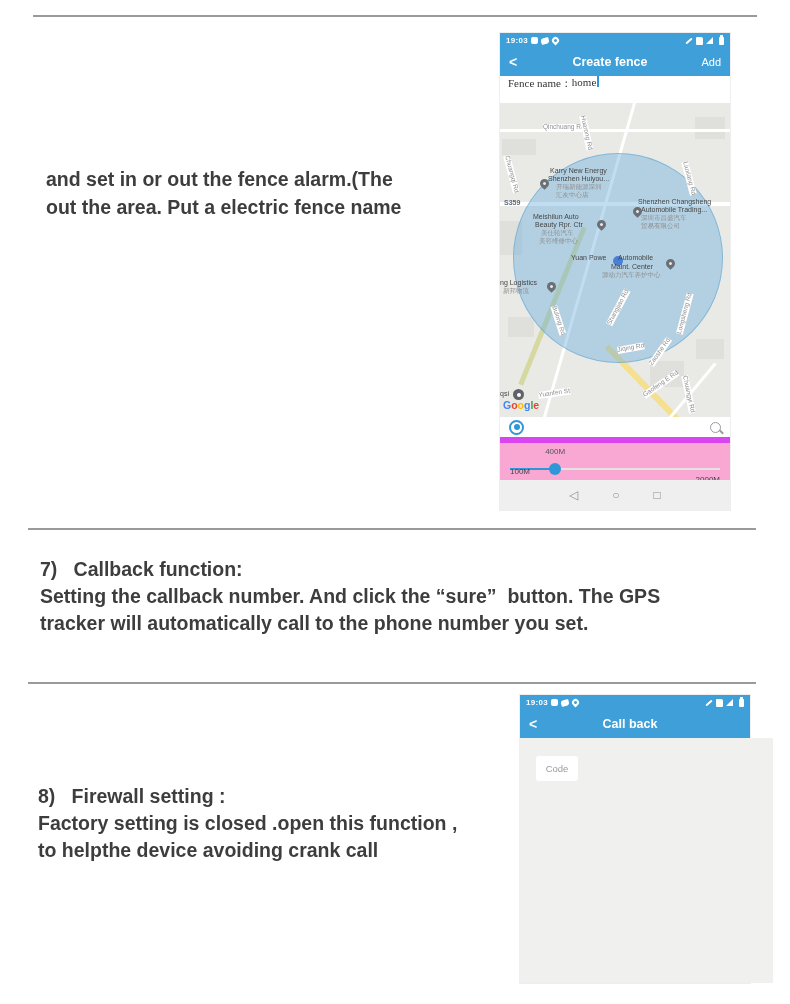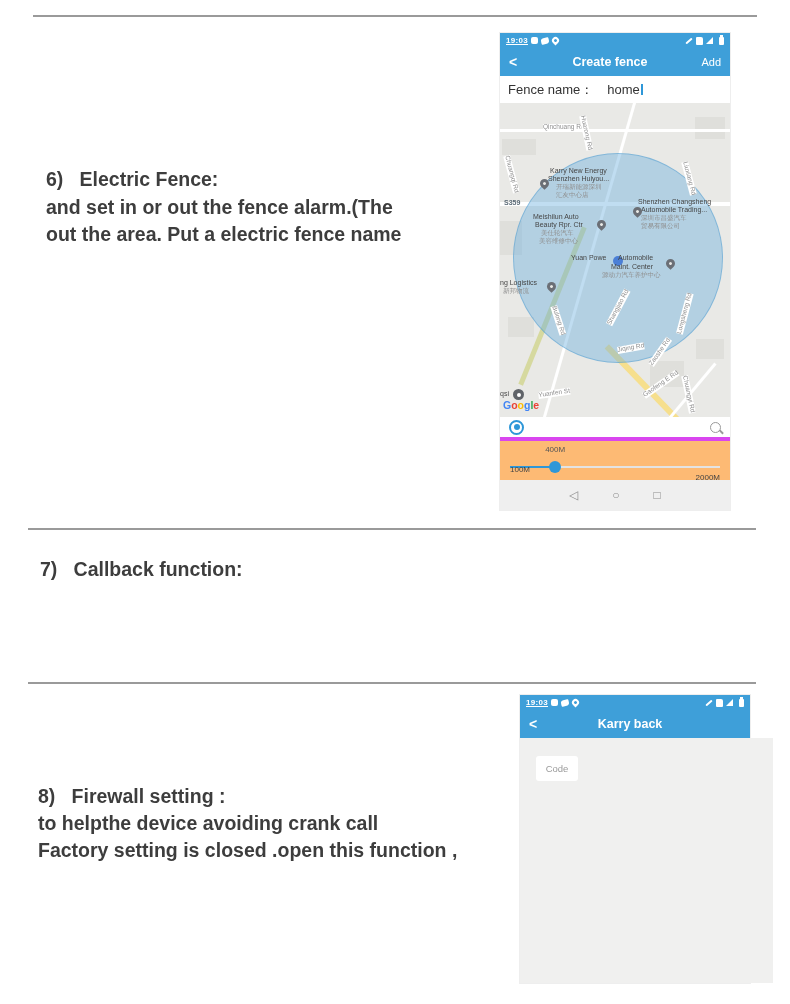--- a/index.html
+++ b/index.html
@@ -10,40 +10,40 @@
   .sec{position:absolute;color:#3d3d3d;font-weight:600;}
   .sec .hd{white-space:pre;}
   .sec .ln{white-space:pre;}
   .sec6{left:46px;top:166px;font-size:19.5px;line-height:27.5px;}
   .sec7{left:40px;top:556px;font-size:19.5px;line-height:27px;}
   .sec8{left:38px;top:783px;font-size:19.5px;line-height:27px;}
   
   .phone{position:absolute;background:#fff;box-shadow:0 0 0 1px #eee;}
   .statusbar{height:15px;background:#3E9FD9;display:flex;align-items:center;
              color:#fff;padding:0 6px;gap:3px;}
-  .sb-time{font-size:8px;font-weight:700;letter-spacing:.3px;text-decoration:underline;}
+  .sb-time{font-size:8px;font-weight:700;letter-spacing:.3px;}
   .sb-spacer{flex:1;}
   .sicon{display:inline-block;}
   .app-icon{width:7px;height:7px;background:#fff;border-radius:2px;}
   .mute-icon{width:8px;height:6px;background:#fff;border-radius:3px 1px 3px 1px;transform:rotate(-15deg);}
   .location-icon{width:7px;height:7px;background:#fff;border-radius:50% 50% 50% 0;transform:rotate(-45deg);position:relative;}
   .location-icon::after{content:'';position:absolute;inset:2px;border-radius:50%;background:#3E9FD9;}
   .key-icon{width:8px;height:2px;background:#fff;transform:rotate(-40deg);border-radius:1px;}
   .sim-icon{width:7px;height:8px;background:#fff;border-radius:1px 2px 1px 1px;}
   .signal-icon{width:0;height:0;border-left:7px solid transparent;border-bottom:7px solid #fff;}
   .battery-icon{width:5px;height:8px;background:#fff;border-radius:1px;position:relative;margin-left:3px;}
   .battery-icon::before{content:'';position:absolute;top:-2px;left:1px;width:3px;height:2px;background:#fff;}
   .appbar{height:28px;background:#3E9FD9;display:flex;align-items:center;color:#fff;padding:0 9px;}
   .appbar .back{font-size:14px;font-weight:700;width:20px;cursor:pointer;}
   .appbar .title{flex:1;text-align:center;font-size:12.5px;font-weight:700;}
   .appbar .action{width:30px;text-align:right;font-size:11px;}
   
-  .fencerow{height:27px;background:#fff;display:flex;align-items:center;
-            font-size:13px;color:#333;padding:0 8px;border-bottom:1px solid #ececec;}
-  .fencerow .val{margin-left:14px;}
+  .fencerow{height:27px;background:#fff;display:flex;align-items:flex-start;
+            font-size:11px;color:#333;padding:0 8px;border-bottom:1px solid #ececec;font-family:Liberation Serif, serif;}
+  .fencerow .val{}
   .caret{display:inline-block;width:2px;height:11px;background:#2E97D8;margin-left:1px;vertical-align:-2px;}
   
   .map{position:absolute;left:0;top:70px;width:230px;height:314px;background:#E9E9E6;overflow:hidden;}
   .bld{position:absolute;background:#dfdfdb;}
   .road{position:absolute;background:#fff;}
   .fence-circle{position:absolute;left:13px;top:50px;width:208px;height:208px;border-radius:50%;
                 background:rgba(105,175,222,.42);border:1px solid rgba(70,150,205,.45);}
   .center-dot{position:absolute;width:10px;height:10px;border-radius:50%;background:#4b7fd6;}
   .map-label{position:absolute;color:#8a8a8a;font-size:6.5px;white-space:nowrap;transform-origin:left top;line-height:1;}
   .map-label.poi{color:#454545;font-size:7px;}
@@ -56,21 +56,21 @@
   .map-dot-dark{position:absolute;width:11px;height:11px;border-radius:50%;background:#5f6368;}
   .map-dot-dark::after{content:'';position:absolute;left:3.5px;top:3.5px;width:4px;height:4px;border-radius:50%;background:#fff;}
   .google-logo{position:absolute;left:3px;top:296px;font-size:10.5px;font-weight:700;letter-spacing:0;}
   
   .ctrlrow{position:absolute;top:384px;left:0;width:230px;height:20px;background:#fff;
            display:flex;align-items:center;justify-content:space-between;padding:0 9px;box-sizing:border-box;}
   .target-icon{width:11px;height:11px;border:2px solid #2E97D8;border-radius:50%;position:relative;cursor:pointer;}
   .target-icon::after{content:'';position:absolute;inset:2.5px;background:#2E97D8;border-radius:50%;}
   .search-icon{width:9px;height:9px;border:1.5px solid #9a9a9a;border-radius:50%;position:relative;cursor:pointer;}
   .search-icon::after{content:'';width:5px;height:1.5px;background:#9a9a9a;position:absolute;right:-4px;bottom:-1px;transform:rotate(45deg);}
-  .sliderarea{position:absolute;top:404px;left:0;width:230px;height:43px;background:#fdba74;border-top:4px solid #d946ef;}
+  .sliderarea{position:absolute;top:404px;left:0;width:230px;height:43px;background:#f9a8d4;border-top:6px solid #d946ef;}
   .slider-val{position:absolute;top:4px;font-size:8px;color:#555;transform:translateX(-50%);}
   .slider-track{position:absolute;top:25px;left:10px;right:10px;height:2px;background:#e3e3e3;}
   .slider-fill{height:100%;background:#2E97D8;}
   .slider-thumb{position:absolute;top:-5px;width:12px;height:12px;border-radius:50%;background:#2E97D8;transform:translateX(-50%);cursor:pointer;}
   .slider-min{position:absolute;left:10px;top:24px;font-size:8px;color:#444;}
   .slider-max{position:absolute;right:10px;top:32px;font-size:8px;color:#444;}
   .navbar{position:absolute;bottom:0;left:0;width:230px;height:30px;background:#EFEFEF;
           display:flex;align-items:center;justify-content:center;gap:34px;color:#8f8f8f;font-size:12px;}
   .navbar span{cursor:pointer;}
   
@@ -90,36 +90,39 @@
            font-family:"Liberation Sans","DejaVu Sans",sans-serif;}
 </style>
 </head>
 <body>
 
 <div class="divider" style="left:33px;top:15px;width:724px;height:1.5px;"></div>
 <div class="divider" style="left:28px;top:528px;width:728px;"></div>
 <div class="divider" style="left:28px;top:682px;width:728px;"></div>
 
 <div class="sec sec6">
-  <div class="hd">6)   Electric Fence:</div>
   <div>
       <div class="ln">and set in or out the fence alarm.(The</div>
       <div class="ln">out the area. Put a electric fence name</div>
     </div>
 </div>
 
 <div class="sec sec7">
   <div class="hd">7)   Callback function:</div>
+  <div>
+      <div class="ln">Setting the callback number. And click the “sure”  button. The GPS</div>
+      <div class="ln">tracker will automatically call to the phone number you set.</div>
+    </div>
 </div>
 
 <div class="sec sec8">
   <div class="hd">8)   Firewall setting :</div>
   <div>
+      <div class="ln">Factory setting is closed .open this function ,</div>
       <div class="ln">to helpthe device avoiding crank call</div>
-      <div class="ln">Factory setting is closed .open this function ,</div>
     </div>
 </div>
 
 <div class="phone" style="left:500px;top:33px;width:230px;height:477px;">
   <div class="statusbar">
     <span class="sb-time">19:03</span>
     <span style="display:flex;gap:3px;align-items:center;">
         <span class="sicon app-icon"></span>
         <span class="sicon mute-icon"></span>
         <span class="sicon location-icon"></span>
@@ -235,19 +238,19 @@
     <span class="sb-spacer"></span>
     <span style="display:flex;gap:3px;align-items:center;">
         <span class="sicon key-icon"></span>
         <span class="sicon sim-icon"></span>
         <span class="sicon signal-icon"></span>
         <span class="sicon battery-icon"></span>
       </span>
   </div>
   <div class="appbar">
     <span class="back">&lt;</span>
-    <span class="title">Karry back</span>
+    <span class="title">Call back</span>
     <span class="action"></span>
   </div>
   <div class="p2body">
     <div class="codebox">Code</div>
   </div>
 </div>
 
 </body></html>

